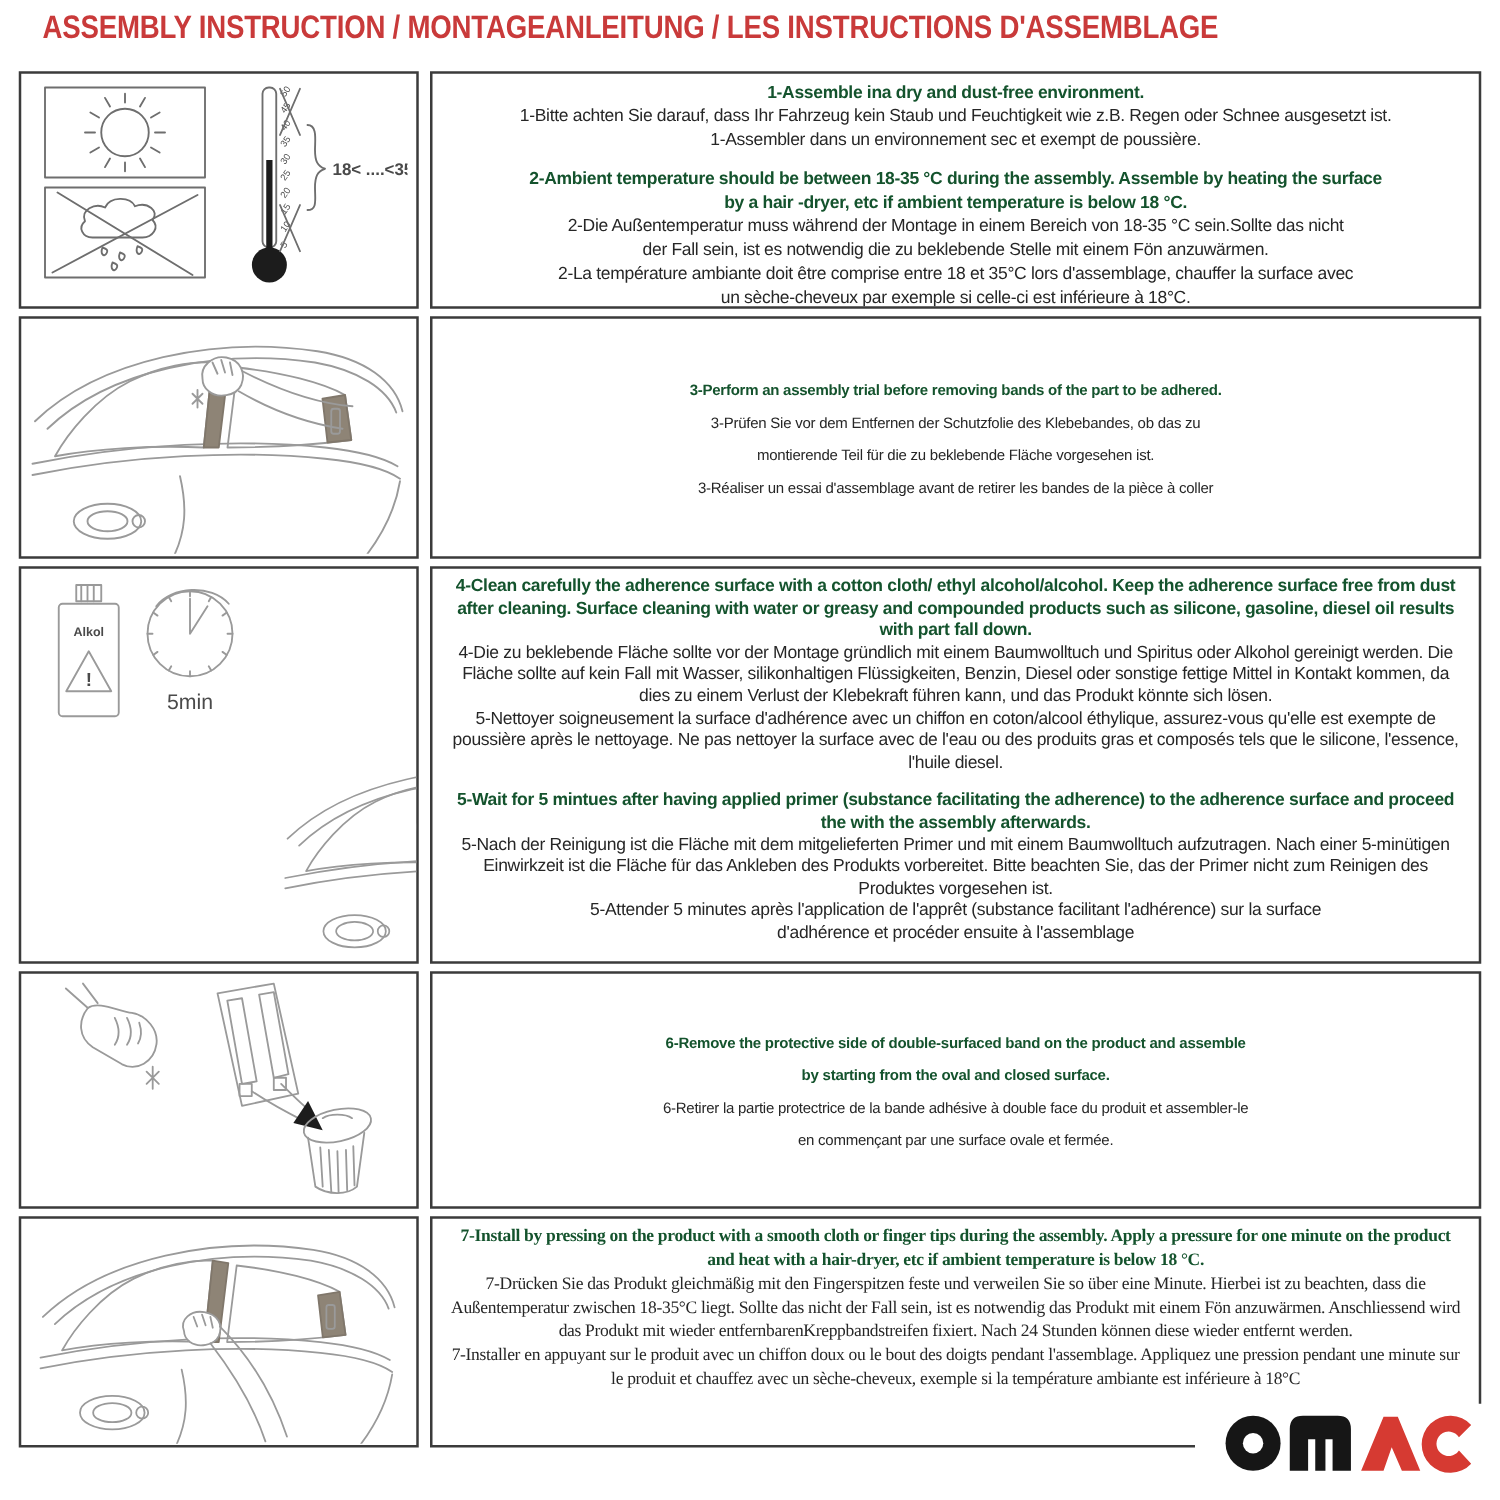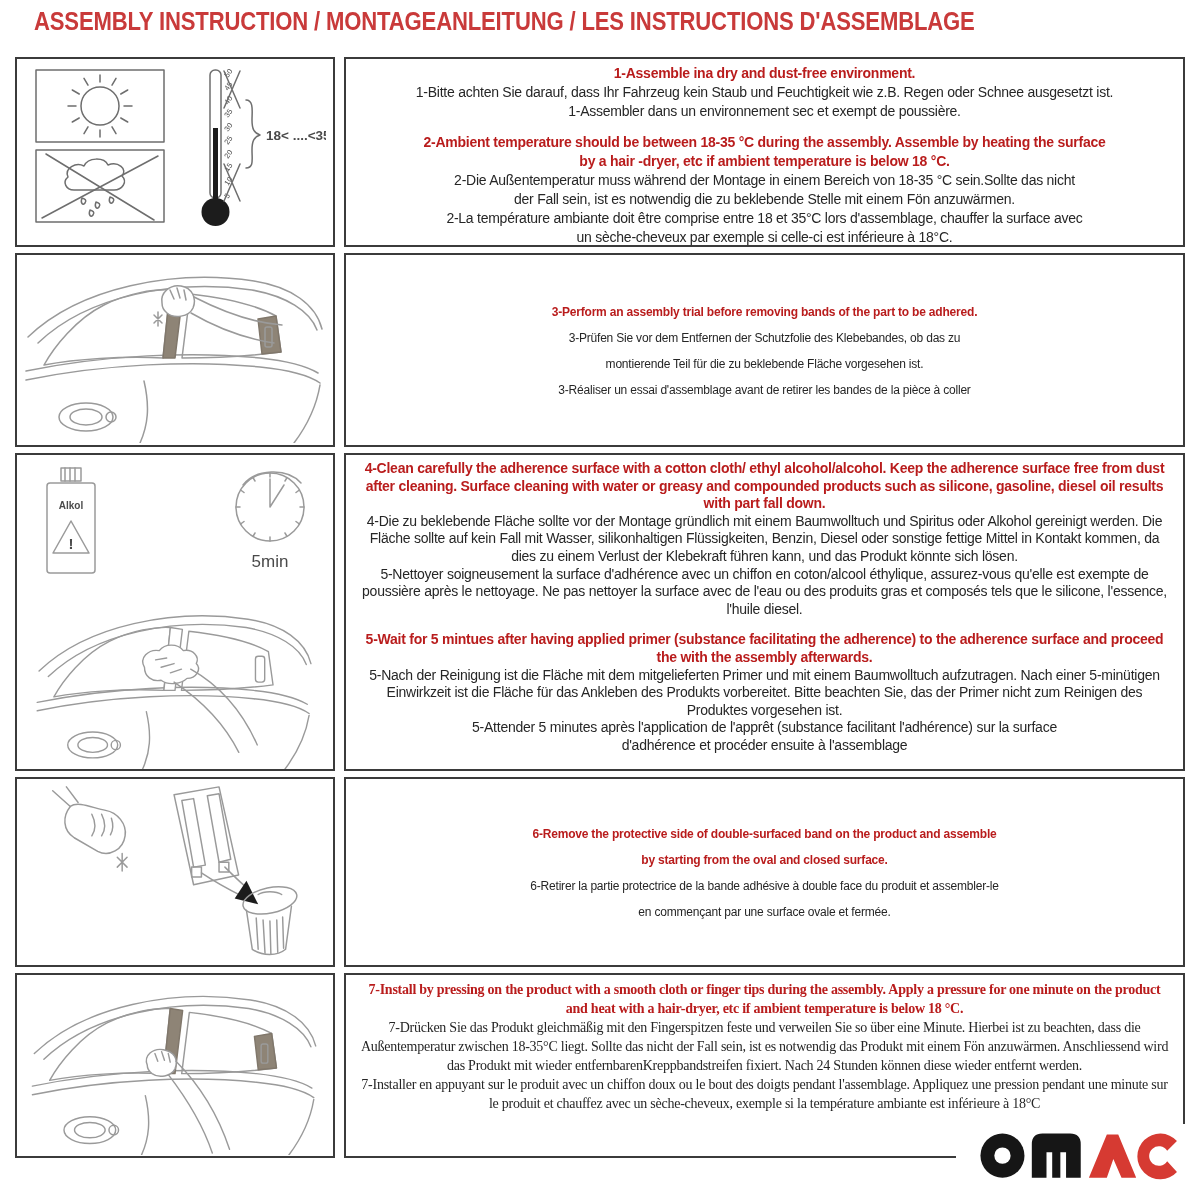--- a/index.html
+++ b/index.html
@@ -19,33 +19,33 @@
   .cell.right.center{justify-content:center;}
   .row.r1{height:190px;}
   .row.r2{height:194px;}
   .row.r3{height:318px;}
   .row.r4{height:190px;}
   .row.r5{height:185px;font-family:Liberation Serif, serif;}
   p{margin:0;white-space:pre-line;}
   .size-s p{font-size:14px;line-height:19px;letter-spacing:-0.25px;}
   .row.r3 .size-s p{line-height:17.6px;}
   .size-l p{font-size:12px;line-height:26px;letter-spacing:-0.2px;}
-  .b{font-weight:700;color:#b91c1c;}
+  .b{font-weight:700;color:#14532d;}
   .gap{margin-top:12px;}
   .row.r3 .gap{margin-top:13px;}
   
   .ln *{fill:none;stroke:#9a9a9a;stroke-width:1.5;stroke-linecap:round;stroke-linejoin:round;}
   .ln text{stroke:none;fill:#4a4a4a;font-family:"Liberation Sans",sans-serif;}
   .ln .solid{fill:#1c1c1c;stroke:none;}
   .ln .pillar{fill:#8e8476;stroke:#80776b;}
   .ln.clean .pillar{fill:#ffffff;stroke:#9a9a9a;}
   .ln .hand{fill:#ffffff;}
   .dark-art *{stroke:#6e6e6e;}
   .dark-art text{stroke:none;}
-  .r3-left{display:flex;flex-direction:column;width:100%;height:100%;border-radius:30px;}
+  .r3-left{display:flex;flex-direction:row;width:100%;height:100%;border-radius:30px;}
   .r3-icons{display:flex;justify-content:space-between;padding:8px 18px 0 18px;}
   .r3-car{margin-top:auto;display:flex;justify-content:center;}
   .logo{position:absolute;right:8px;bottom:12px;background:#fff;padding:2px 2px 2px 22px;}
 </style>
 </head>
 <body>
 
 <div class="page">
 
   <div class="title">ASSEMBLY INSTRUCTION / MONTAGEANLEITUNG / LES INSTRUCTIONS D'ASSEMBLAGE</div>

